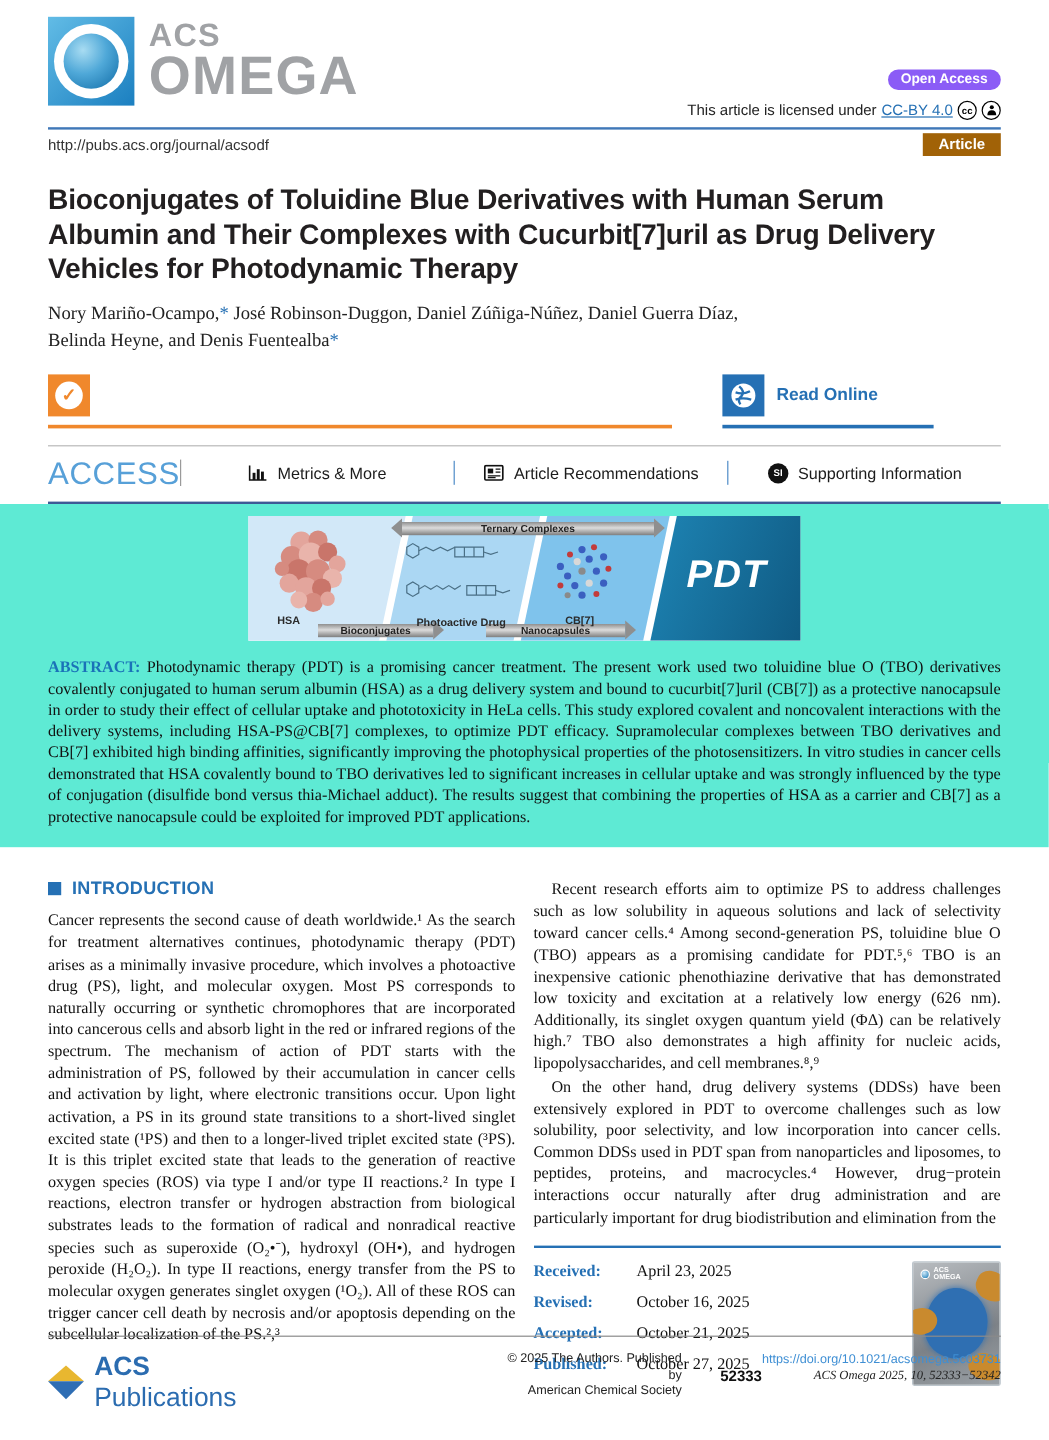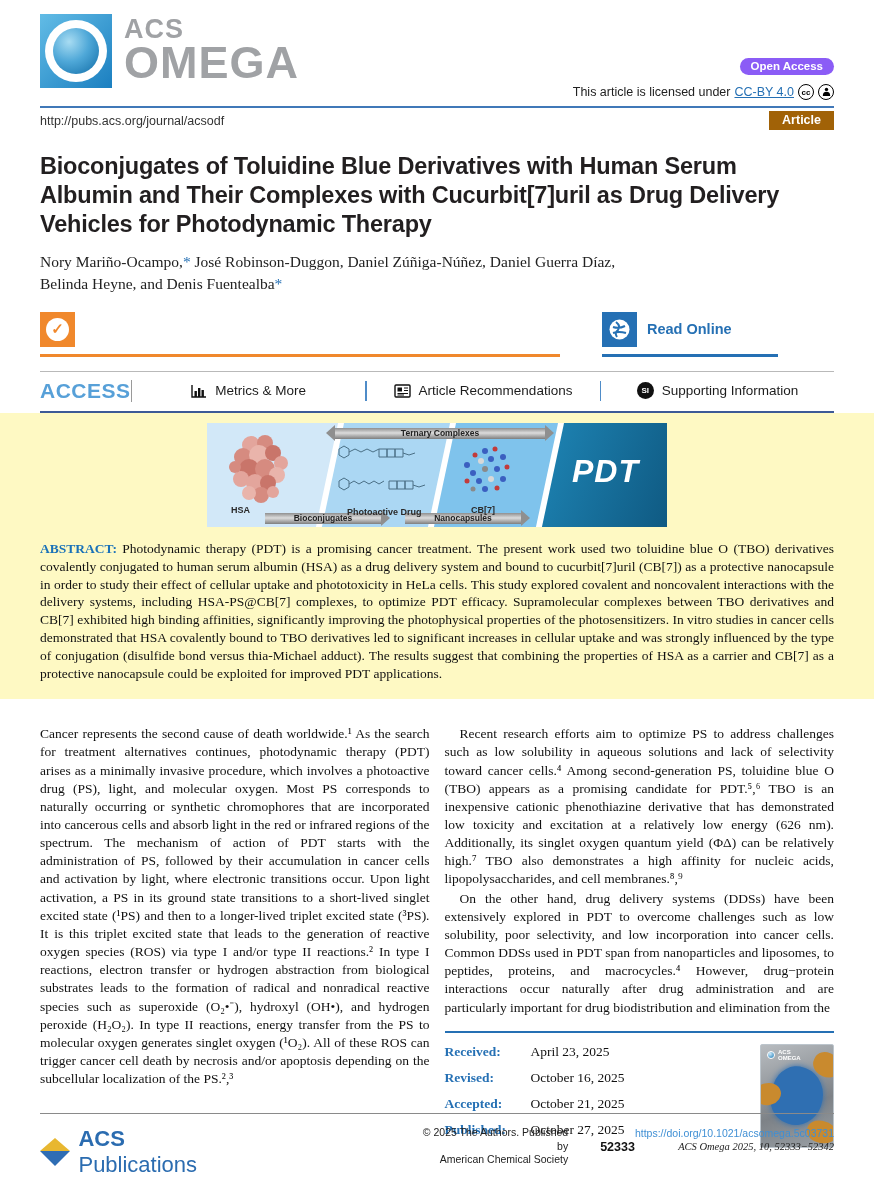--- a/index.html
+++ b/index.html
@@ -39,29 +39,29 @@
   .cite-text { font-family:"Liberation Sans", sans-serif; font-size:14px; }
   .cite-text .lbl { font-weight:bold; color:#111; }
   .cite-text .jrn { font-style:italic; color:#2570b4; }
   .cite-text .ref { color:#2570b4; }
   .read-box { display:flex; align-items:center; gap:10px; border-bottom:3px solid #2570b4; padding-bottom:7px; margin-left:42px; width:176px; }
   .read-icon { width:35px; height:35px; background:#2570b4; display:flex; align-items:center; justify-content:center; flex:none; }
   .read-lbl { font-family:"Liberation Sans", sans-serif; font-weight:bold; font-size:14.5px; color:#2570b4; }
 
   
   .nav-row { margin-top:14px; border-top:1.5px solid #b9b9b9; display:flex; align-items:center; padding:7px 0 8px; }
-  .access { font-family:"Liberation Sans", sans-serif; font-weight:bold; font-size:21px; color:#57a0d8; letter-spacing:0.5px; padding-right:0; }
+  .access { font-family:"Liberation Sans", sans-serif; font-weight:normal; font-size:26px; color:#57a0d8; letter-spacing:0.5px; padding-right:0; }
   .vsep { width:1.5px; height:22px; background:#9a9a9a; }
   .vsep2 { width:1.5px; height:20px; background:#4f8cc8; }
   .nav-item { flex:1; display:flex; align-items:center; justify-content:center; gap:8px; font-family:"Liberation Sans", sans-serif; font-size:13.5px; color:#1c1c1c; }
   .si-disc { width:17px; height:17px; border-radius:50%; background:#111; color:#fff; font-family:"Liberation Sans", sans-serif; font-size:8px; font-weight:bold; display:flex; align-items:center; justify-content:center; }
   .rule-navy { border-top:2.5px solid #3d5a96; }
 
   
-  .band { background:#fef9c3; padding:10px 0 16px; }
+  .band { background:#5eead4; padding:10px 0 16px; }
   .figure { width:460px; height:104px; background:#fff; margin:0 auto; position:relative; overflow:hidden; }
   .panel { position:absolute; top:0; bottom:0; transform:skewX(-12deg); }
   .p1 { left:-18px; width:138px; background:#d2e8f8; }
   .p2 { left:126px; width:106px; background:#abd7f3; }
   .p3 { left:238px; width:102px; background:#7fc3ec; }
   .p4 { left:346px; width:140px; background:linear-gradient(100deg,#1c7fae,#0e567e); }
   .pdt-txt { position:absolute; right:28px; top:30px; color:#fff; font-family:"Liberation Sans", sans-serif; font-weight:bold; font-size:32px; letter-spacing:1px;font-style:italic; }
   .fig-label { position:absolute; font-family:"Liberation Sans", sans-serif; font-weight:bold; font-size:9px; color:#2a2a2a; }
   .h-arrow { position:absolute; height:11px; background:linear-gradient(180deg,#8f8f8f,#dcdcdc 45%,#7e7e7e); display:flex; align-items:center; justify-content:center; }
   .h-arrow .alabel { font-family:"Liberation Sans", sans-serif; font-weight:bold; font-size:8.5px; color:#222; white-space:nowrap; }
@@ -267,21 +267,21 @@
         <circle cx="42" cy="47" r="2.5" fill="#c23b3b"></circle>
           <circle cx="18" cy="48" r="2.5" fill="#8a8a8a"></circle>
       </g>
     </svg>
 
     <div class="h-arrow" style="left:128px; top:5px; width:210px;">
       <span class="ah ah-l"></span>
         <span class="ah ah-r"></span>
       <span class="alabel">Ternary Complexes</span>
     </div>
-    <div class="h-arrow" style="left:58px; bottom:3px; width:116px;">
+    <div class="h-arrow" style="left:58px; bottom:3px; width:96px;">
       <span class="ah ah-r"></span>
       <span class="alabel">Bioconjugates</span>
     </div>
     <div class="h-arrow" style="left:198px; bottom:3px; width:116px;">
       <span class="ah ah-r"></span>
       <span class="alabel">Nanocapsules</span>
     </div>
 
     <span class="fig-label" style="left:24px; top:82px;">HSA</span>
     <span class="fig-label" style="left:140px; top:84px;">Photoactive Drug</span>
@@ -292,20 +292,24 @@
   <div class="content">
     <div class="abstract">
       <span class="ab-lbl">ABSTRACT:</span><span> Photodynamic therapy (PDT) is a promising cancer treatment. The present work used two toluidine blue O (TBO) derivatives covalently conjugated to human serum albumin (HSA) as a drug delivery system and bound to cucurbit[7]uril (CB[7]) as a protective nanocapsule in order to study their effect of cellular uptake and phototoxicity in HeLa cells. This study explored covalent and noncovalent interactions with the delivery systems, including HSA-PS@CB[7] complexes, to optimize PDT efficacy. Supramolecular complexes between TBO derivatives and CB[7] exhibited high binding affinities, significantly improving the photophysical properties of the photosensitizers. In vitro studies in cancer cells demonstrated that HSA covalently bound to TBO derivatives led to significant increases in cellular uptake and was strongly influenced by the type of conjugation (disulfide bond versus thia-Michael adduct). The results suggest that combining the properties of HSA as a carrier and CB[7] as a protective nanocapsule could be exploited for improved PDT applications.</span>
     </div>
   </div>
 </div>
 
 <div class="content">
   <div class="intro">
     <div class="col">
+      <div class="sec-head">
+        <span class="sq"></span>
+        <span class="sec-title">INTRODUCTION</span>
+      </div>
       <div class="para">Cancer represents the second cause of death worldwide.¹ As the search for treatment alternatives continues, photodynamic therapy (PDT) arises as a minimally invasive procedure, which involves a photoactive drug (PS), light, and molecular oxygen. Most PS corresponds to naturally occurring or synthetic chromophores that are incorporated into cancerous cells and absorb light in the red or infrared regions of the spectrum. The mechanism of action of PDT starts with the administration of PS, followed by their accumulation in cancer cells and activation by light, where electronic transitions occur. Upon light activation, a PS in its ground state transitions to a short-lived singlet excited state (¹PS) and then to a longer-lived triplet excited state (³PS). It is this triplet excited state that leads to the generation of reactive oxygen species (ROS) via type I and/or type II reactions.² In type I reactions, electron transfer or hydrogen abstraction from biological substrates leads to the formation of radical and nonradical reactive species such as superoxide (O₂•⁻), hydroxyl (OH•), and hydrogen peroxide (H₂O₂). In type II reactions, energy transfer from the PS to molecular oxygen generates singlet oxygen (¹O₂). All of these ROS can trigger cancer cell death by necrosis and/or apoptosis depending on the subcellular localization of the PS.²,³</div>
     </div>
     <div class="col">
       <div class="para ind">Recent research efforts aim to optimize PS to address challenges such as low solubility in aqueous solutions and lack of selectivity toward cancer cells.⁴ Among second-generation PS, toluidine blue O (TBO) appears as a promising candidate for PDT.⁵,⁶ TBO is an inexpensive cationic phenothiazine derivative that has demonstrated low toxicity and excitation at a relatively low energy (626 nm). Additionally, its singlet oxygen quantum yield (ΦΔ) can be relatively high.⁷ TBO also demonstrates a high affinity for nucleic acids, lipopolysaccharides, and cell membranes.⁸,⁹</div>
       <div class="para ind">On the other hand, drug delivery systems (DDSs) have been extensively explored in PDT to overcome challenges such as low solubility, poor selectivity, and low incorporation into cancer cells. Common DDSs used in PDT span from nanoparticles and liposomes, to peptides, proteins, and macrocycles.⁴ However, drug−protein interactions occur naturally after drug administration and are particularly important for drug biodistribution and elimination from the</div>
 
       <div class="dates-box">
         <div class="dates-table">
           <span class="d-lbl">Received:</span>
           <span class="d-val">April 23, 2025</span>

